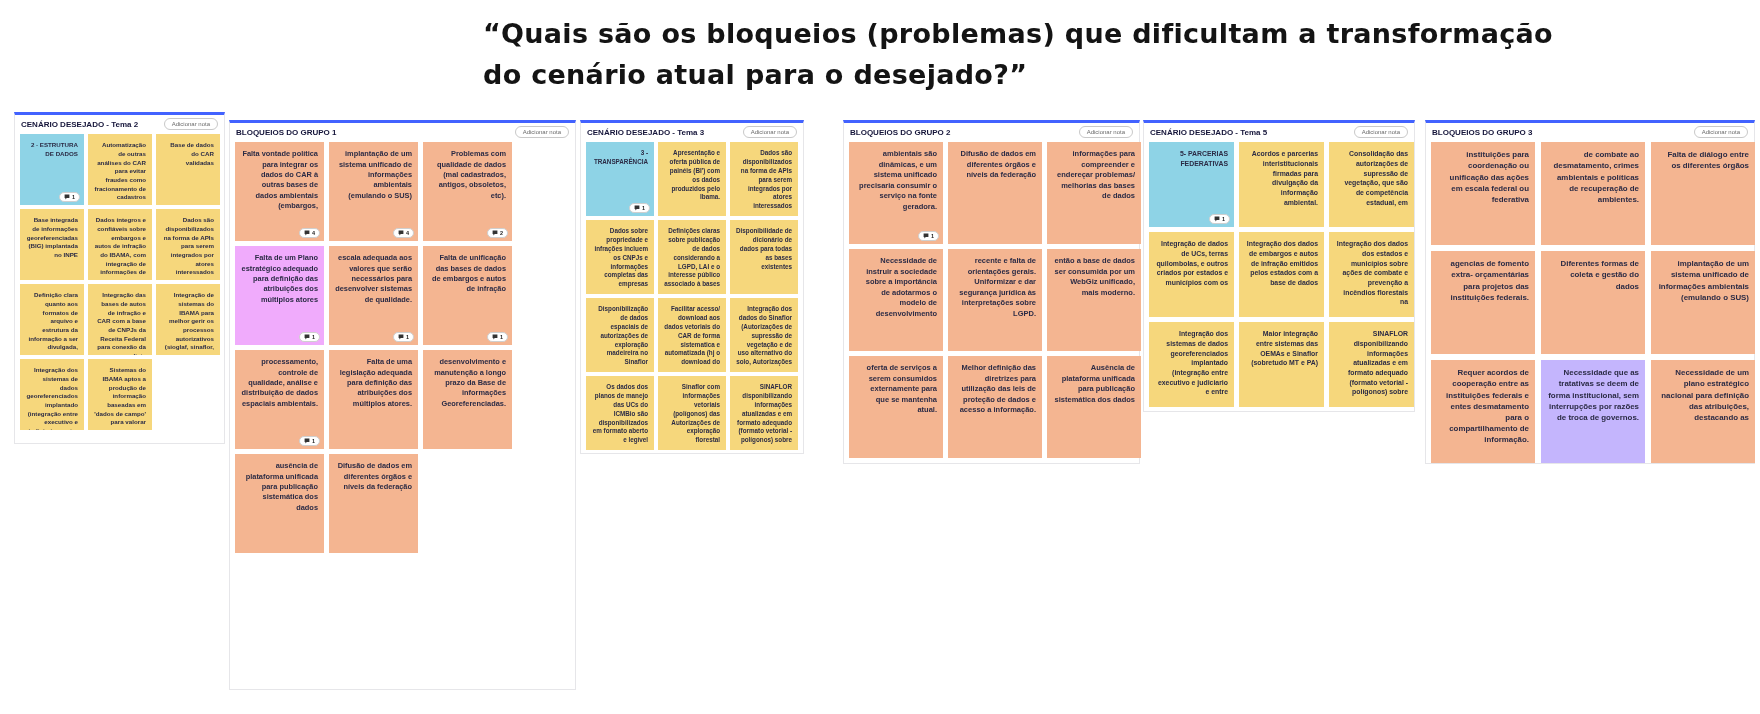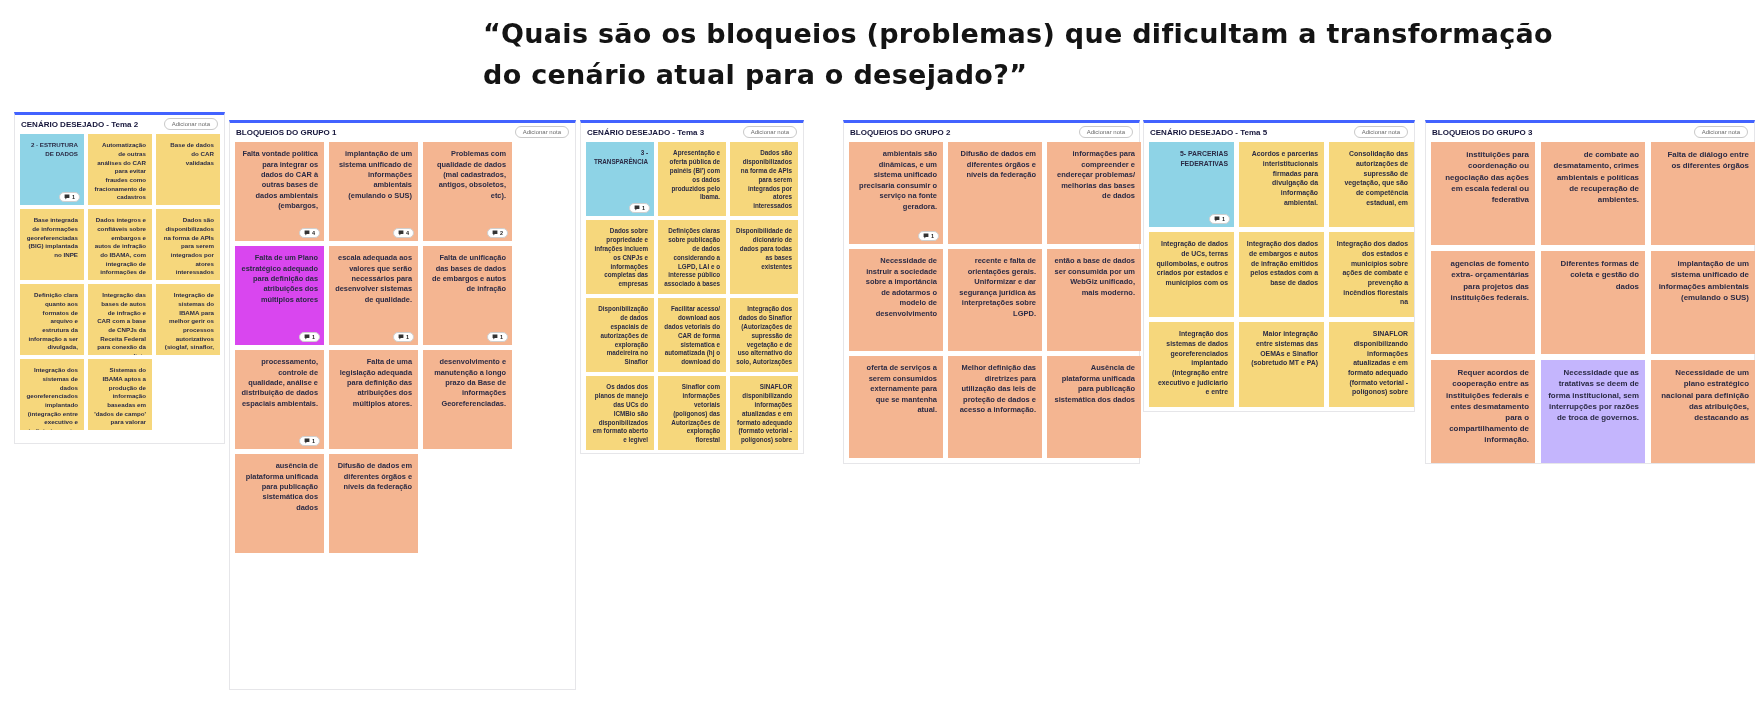--- a/index.html
+++ b/index.html
@@ -114,21 +114,21 @@
         </div>
         <div class="note" style="background: rgb(244, 181, 145); color: rgb(43, 43, 69);">
           <span class="nt">Problemas com qualidade de dados (mal cadastrados, antigos, obsoletos, etc).</span>
           <span class="cbadge">
             <svg width="6" height="6" viewBox="0 0 10 10">
               <path d="M1 1h8v5.6H4.6L2.3 9.2V6.6H1z" fill="#333"></path>
             </svg>
             <span>2</span>
           </span>
         </div>
-        <div class="note" style="background: #d946ef; color: rgb(43, 43, 69);">
+        <div class="note" style="background: #f0abfc; color: rgb(43, 43, 69);">
           <span class="nt">Falta de um Plano estratégico adequado para definição das atribuições dos múltiplos atores</span>
           <span class="cbadge">
             <svg width="6" height="6" viewBox="0 0 10 10">
               <path d="M1 1h8v5.6H4.6L2.3 9.2V6.6H1z" fill="#333"></path>
             </svg>
             <span>1</span>
           </span>
         </div>
         <div class="note" style="background: rgb(244, 181, 145); color: rgb(43, 43, 69);">
           <span class="nt">escala adequada aos valores que serão necessários para desenvolver sistemas de qualidade.</span>
@@ -307,21 +307,21 @@
       </div>
   </div>
 
   <div class="frame" id="f5" style="border-top-color: rgb(66, 98, 255);">
     <div class="frame-header">
       <span class="frame-title">BLOQUEIOS DO GRUPO 3</span>
       <span class="add-note-btn">Adicionar nota</span>
     </div>
     <div class="notes">
         <div class="note" style="background: rgb(244, 181, 145); color: rgb(43, 43, 69);">
-          <span class="nt">instituições para coordenação ou negociação das ações em escala federal ou federativa</span>
+          <span class="nt">instituições para coordenação ou unificação das ações em escala federal ou federativa</span>
         </div>
         <div class="note" style="background: rgb(244, 181, 145); color: rgb(43, 43, 69);">
           <span class="nt">de combate ao desmatamento, crimes ambientais e políticas de recuperação de ambientes.</span>
         </div>
         <div class="note" style="background: rgb(244, 181, 145); color: rgb(43, 43, 69);">
           <span class="nt">Falta de diálogo entre os diferentes órgãos</span>
         </div>
         <div class="note" style="background: rgb(244, 181, 145); color: rgb(43, 43, 69);">
           <span class="nt">agencias de fomento extra- orçamentárias para projetos das instituições federais.</span>
         </div>

